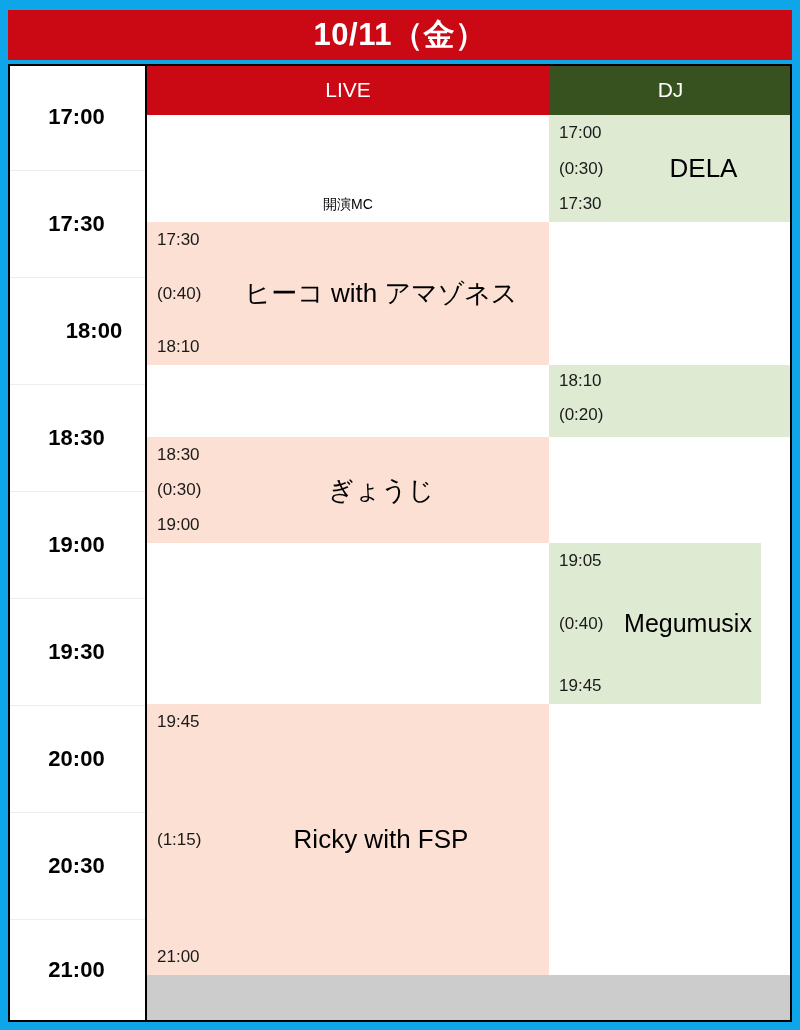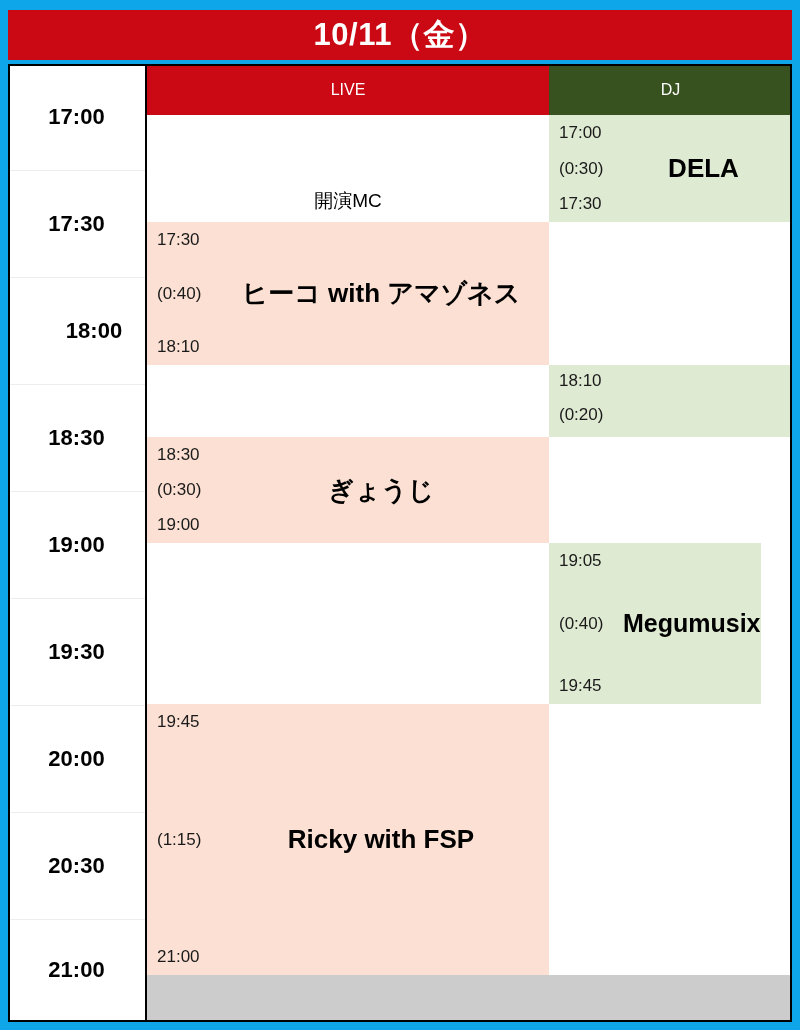--- a/index.html
+++ b/index.html
@@ -70,21 +70,21 @@
 
   
   .col-head {
     position: absolute;
     top: 64px;
     height: 51px;
     display: flex;
     align-items: center;
     justify-content: center;
     color: #ffffff;
-    font-size: 16px;
+    font-size: 21px;
   }
   .col-head.live {
     left: 147px;
     width: 402px;
     background: #ca0914;
   }
   .col-head.dj {
     left: 549px;
     width: 243px;
     background: #38521f;
@@ -121,35 +121,35 @@
     left: 10px;
     white-space: nowrap;
   }
   .event .t-start { top: 8px; }
   .event .t-dur   { top: 50%; transform: translateY(-50%); }
   .event .t-end   { bottom: 8px; }
   .event .title {
     flex: 1 1 auto;
     text-align: center;
     font-size: 26px;
-    font-weight: bold;
+    font-weight: normal;
     color: #000000;
     padding-right: 8px;
     line-height: 1.1;
   }
   .event.live-ev { background: #fbe0d3; }
   .event.dj-ev   { background: #dfead3; }
 
   
   .plain-label {
     position: absolute;
     display: flex;
     align-items: flex-end;
     justify-content: center;
-    font-size: 19px;
+    font-size: 14px;
     color: #000000;
     background: transparent;
     padding-bottom: 6px;
   }
 
   
   .end-bar {
     position: absolute;
     left: 147px;
     top: 975px;

